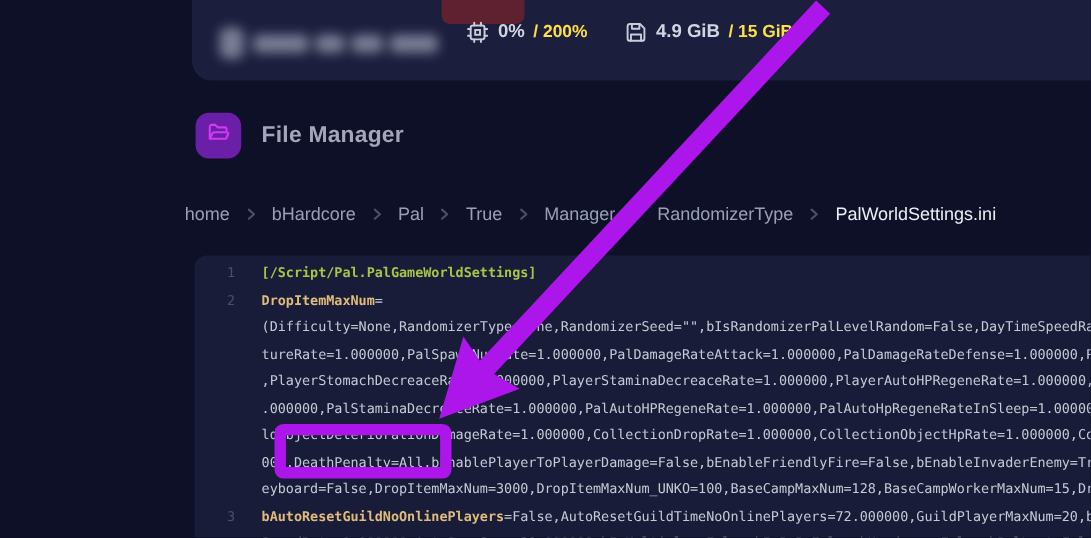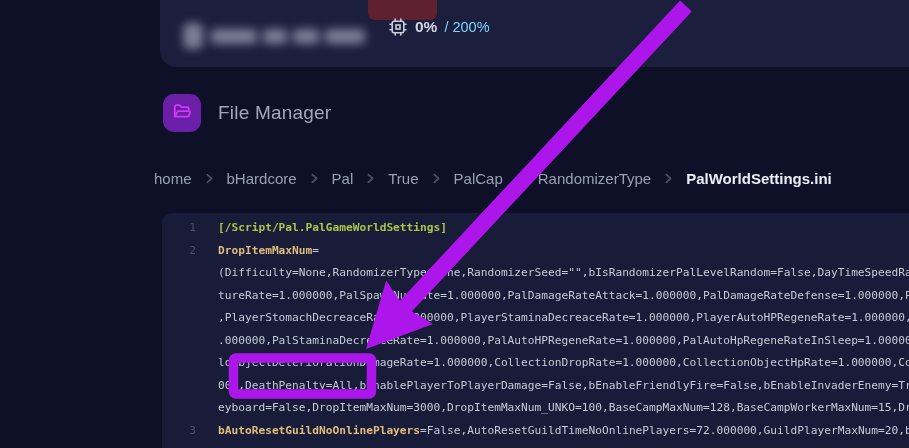--- a/index.html
+++ b/index.html
@@ -12,33 +12,33 @@
   .danger-btn{position:absolute;left:208px;top:6px;width:69px;height:28px;
               background:#5f2130;border-radius:7px;}
   .blurwrap{position:absolute;left:23px;top:35px;width:195px;height:30px;
             filter:blur(5px);opacity:.8;}
   .blob{position:absolute;background:#9296ab;border-radius:4px;}
   .stats{position:absolute;top:31px;left:228px;display:flex;align-items:center;
          column-gap:30px;white-space:nowrap;}
   .stat{display:flex;align-items:center;column-gap:7px;}
   .stat svg{display:block;}
   .stat .val{color:#d3d6e2;font-weight:700;font-size:15.5px;}
-  .stat .lim{color:#7dd3fc;font-weight:400;font-size:14.5px;}
+  .stat .lim{color:#fde047;font-weight:700;font-size:14.5px;}
 
   
   .fm-header{position:absolute;left:163px;top:94px;display:flex;align-items:center;column-gap:17px;}
   .fm-tile{width:38px;height:38px;border-radius:11px;background:var(--tile,#6b1fa8);
            display:flex;align-items:center;justify-content:center;}
-  .fm-title{color:#a2a7ba;font-size:19px;font-weight:400;letter-spacing:.2px;}
+  .fm-title{color:#a2a7ba;font-size:19px;font-weight:700;letter-spacing:.2px;}
 
   
   .breadcrumb{position:absolute;left:154px;top:170px;display:flex;align-items:center;
               column-gap:11px;font-size:15px;color:#9aa0b4;font-weight:500;white-space:nowrap;}
   .crumb{cursor:pointer;}
-  .crumb.current{color:#eceef5;font-weight:700;}
+  .crumb.current{color:#eceef5;font-weight:400;}
   .crumb-sep{display:flex;align-items:center;}
 
   
   .editor{position:absolute;left:162px;top:213px;width:747px;height:235px;
           background:#191c38;border-radius:10px 0 0 0;overflow:hidden;
           font-family:"DejaVu Sans Mono",monospace;font-size:11.2px;}
   .code{position:relative;padding-top:4px;}
   .code-line{position:relative;height:22.5px;line-height:22.5px;white-space:pre;
              padding-left:56px;}
   .lnum{position:absolute;left:0;top:0;width:34px;text-align:right;color:#4a4f6a;}
@@ -68,20 +68,31 @@
       <span>
         <svg width="20" height="20" viewBox="0 0 20 20" fill="none" stroke="#c9cddb" stroke-width="1.6" stroke-linecap="round">
           <rect x="4.2" y="4.2" width="11.6" height="11.6" rx="2"></rect>
           <rect x="8" y="8" width="4" height="4"></rect>
           <path d="M7.2 4.2V2 M12.8 4.2V2 M7.2 15.8V18 M12.8 15.8V18 M4.2 7.2H2 M4.2 12.8H2 M15.8 7.2H18 M15.8 12.8H18"></path>
         </svg>
       </span>
       <span class="val">0%</span>
       <span class="lim">/ 200%</span>
     </div>
+    <div class="stat">
+      <span>
+        <svg width="20" height="20" viewBox="0 0 20 20" fill="none" stroke="#c9cddb" stroke-width="1.6" stroke-linecap="round" stroke-linejoin="round">
+          <path d="M13.3 3H5a2 2 0 0 0-2 2v10a2 2 0 0 0 2 2h10a2 2 0 0 0 2-2V6.7L13.3 3z"></path>
+          <path d="M6.6 3v4h6.2V3"></path>
+          <path d="M5.8 17v-5.3h8.4V17"></path>
+        </svg>
+      </span>
+      <span class="val">4.9 GiB</span>
+      <span class="lim">/ 15 GiB</span>
+    </div>
   </div>
 </div>
 
 <div class="fm-header">
   <div class="fm-tile">
     <span>
       <svg width="21" height="21" viewBox="0 0 20 20" fill="none" stroke="#d03af2" stroke-width="1.7" stroke-linecap="round" stroke-linejoin="round">
         <path d="M2.7 14.6V5.4a1.5 1.5 0 0 1 1.5-1.5h2.9l2 2h5.4a1.5 1.5 0 0 1 1.5 1.5v.9"></path>
         <path d="M4.9 10.6a1.3 1.3 0 0 1 1.2-.9h10.2a1 1 0 0 1 .9 1.4l-1.2 3a1.3 1.3 0 0 1-1.2.8H2.7z"></path>
       </svg>
@@ -108,21 +119,21 @@
       <svg width="13" height="13" viewBox="0 0 12 12" fill="none" stroke="#4b5068" stroke-width="1.6" stroke-linecap="round" stroke-linejoin="round">
         <path d="M4 2.5 8 6l-4 3.5"></path>
       </svg>
     </span>
     <span class="crumb">True</span>
     <span class="crumb-sep">
       <svg width="13" height="13" viewBox="0 0 12 12" fill="none" stroke="#4b5068" stroke-width="1.6" stroke-linecap="round" stroke-linejoin="round">
         <path d="M4 2.5 8 6l-4 3.5"></path>
       </svg>
     </span>
-    <span class="crumb">PalCap</span>
+    <span class="crumb">Manager</span>
     <span class="crumb-sep">
       <svg width="13" height="13" viewBox="0 0 12 12" fill="none" stroke="#4b5068" stroke-width="1.6" stroke-linecap="round" stroke-linejoin="round">
         <path d="M4 2.5 8 6l-4 3.5"></path>
       </svg>
     </span>
     <span class="crumb">RandomizerType</span>
     <span class="crumb-sep">
       <svg width="13" height="13" viewBox="0 0 12 12" fill="none" stroke="#4b5068" stroke-width="1.6" stroke-linecap="round" stroke-linejoin="round">
         <path d="M4 2.5 8 6l-4 3.5"></path>
       </svg>

